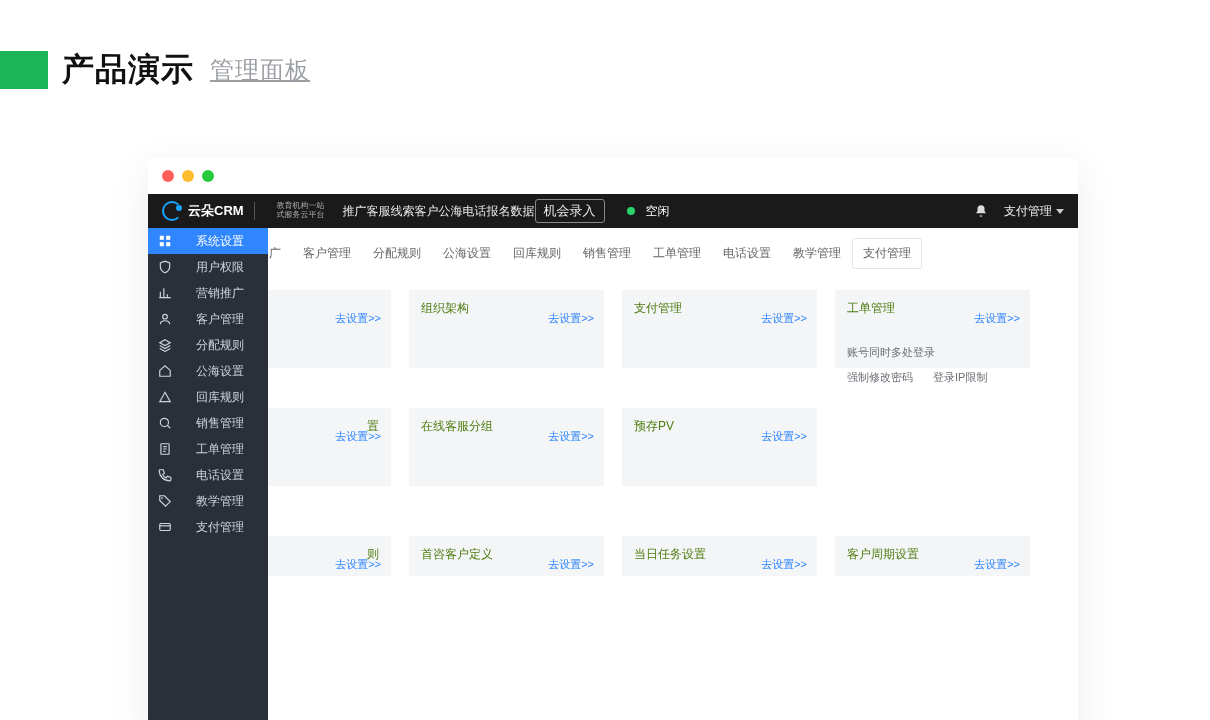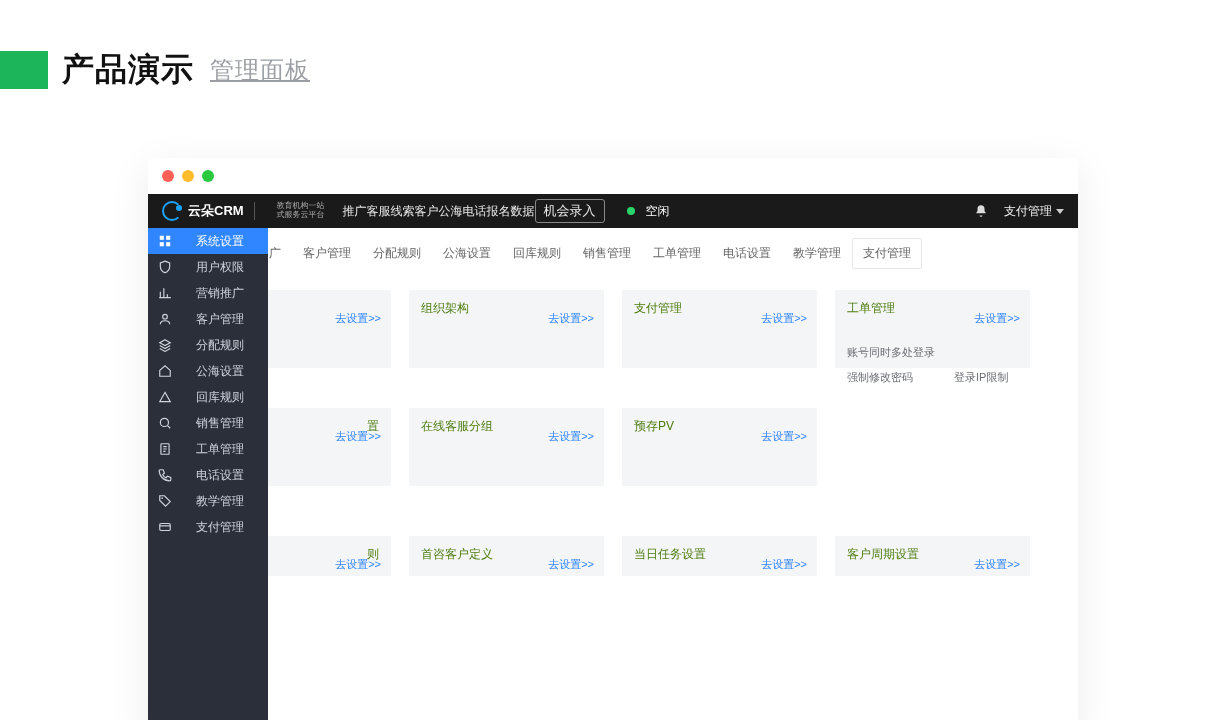--- a/index.html
+++ b/index.html
@@ -164,21 +164,21 @@
     padding:10px 12px;
     position:relative;
   }
   .card.short { width:123px; }
   .card-title { font-size:12px; color:#4d7c0f; font-weight:500; }
   .card-link {
     position:absolute; top:21px; right:10px;
     font-size:11px; color:#2f86ff; cursor:pointer;
   }
   .card-sub { font-size:11px; color:#6b6e74; margin-top:28px; }
-  .card-sub-row { display:flex; gap:41px; margin-top:10px; font-size:11px; color:#6b6e74; }
+  .card-sub-row { display:flex; gap:20px; margin-top:10px; font-size:11px; color:#6b6e74; }
 
 </style>
 </head>
 <body>
 
 <div class="slide-header">
   <div class="accent-square"></div>
   <div class="slide-title-main">产品演示</div>
   <div class="slide-title-sub">管理面板</div>
 </div>

